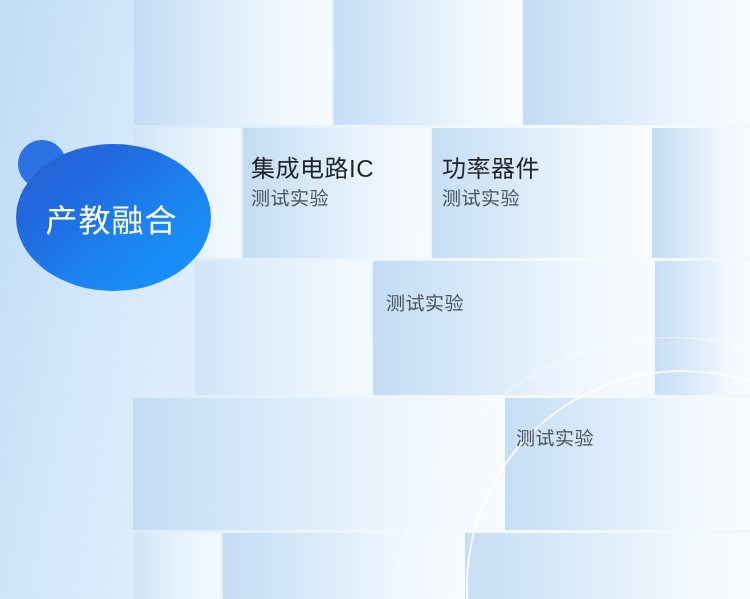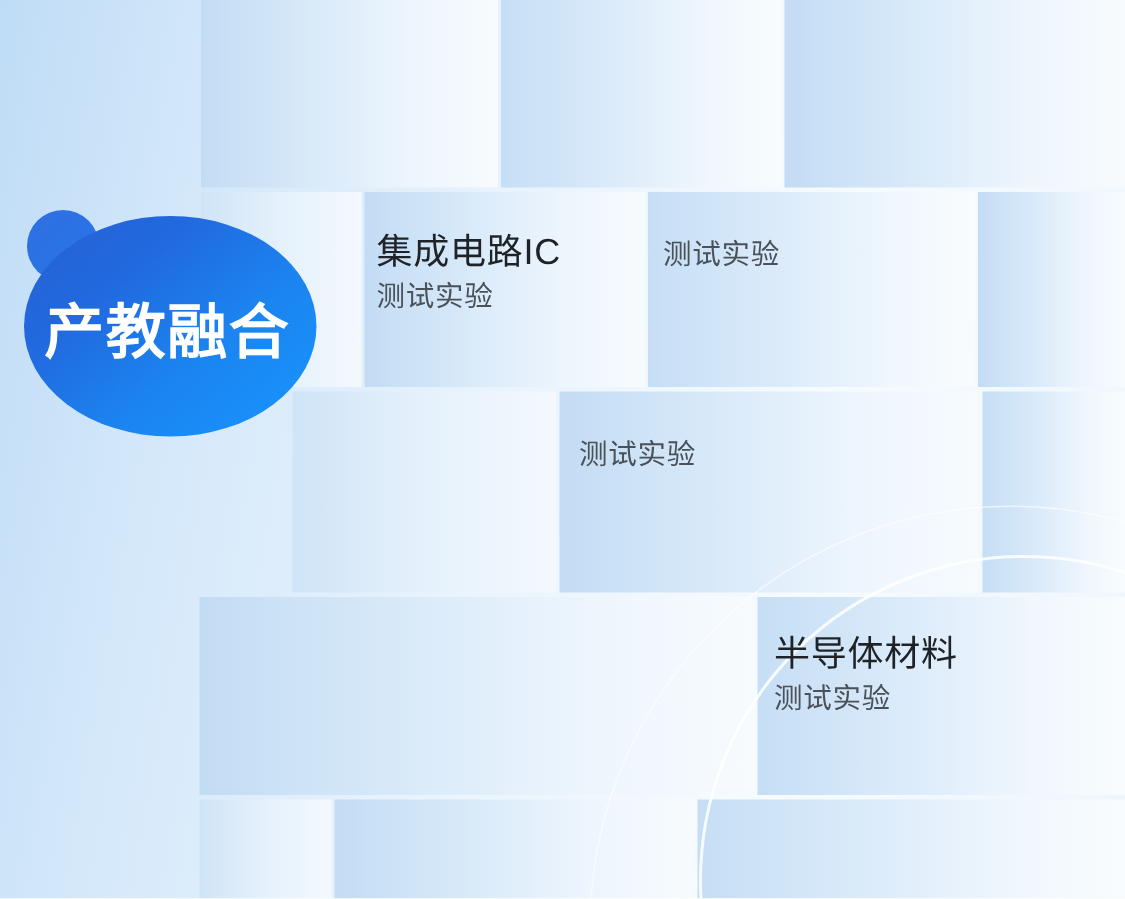--- a/index.html
+++ b/index.html
@@ -93,22 +93,22 @@
   .badge-label {
     position: absolute;
     left: 0;
     top: 8px;
     width: 195px;
     height: 147px;
     display: flex;
     align-items: center;
     justify-content: center;
     color: #ffffff;
-    font-size: 40px;
-    font-weight: bold;
+    font-size: 32px;
+    font-weight: normal;
     letter-spacing: 1px;
     white-space: nowrap;
   }
 </style>
 </head>
 <body>
 
 <div id="stage">
 
   <div>
@@ -136,29 +136,29 @@
 
   <div class="arc arc-a"></div>
   <div class="arc arc-b"></div>
 
   <div class="card-text" style="left:251px; top:155px;">
     <div class="card-title">集成电路IC</div>
     <div class="card-sub">测试实验</div>
   </div>
 
   <div class="card-text" style="left:442px; top:155px;">
+    <div class="card-title">功率器件</div>
     <div class="card-sub">测试实验</div>
   </div>
 
   <div class="card-text" style="left:386px; top:288px;">
     <div class="card-sub">测试实验</div>
   </div>
 
   <div class="card-text" style="left:516px; top:423px;">
-    <div class="card-title">半导体材料</div>
     <div class="card-sub">测试实验</div>
   </div>
 
   <div id="badge-group">
     <div class="badge-dot"></div>
     <div class="badge-circle"></div>
     <div class="badge-label">产教融合</div>
   </div>
 
 </div>

